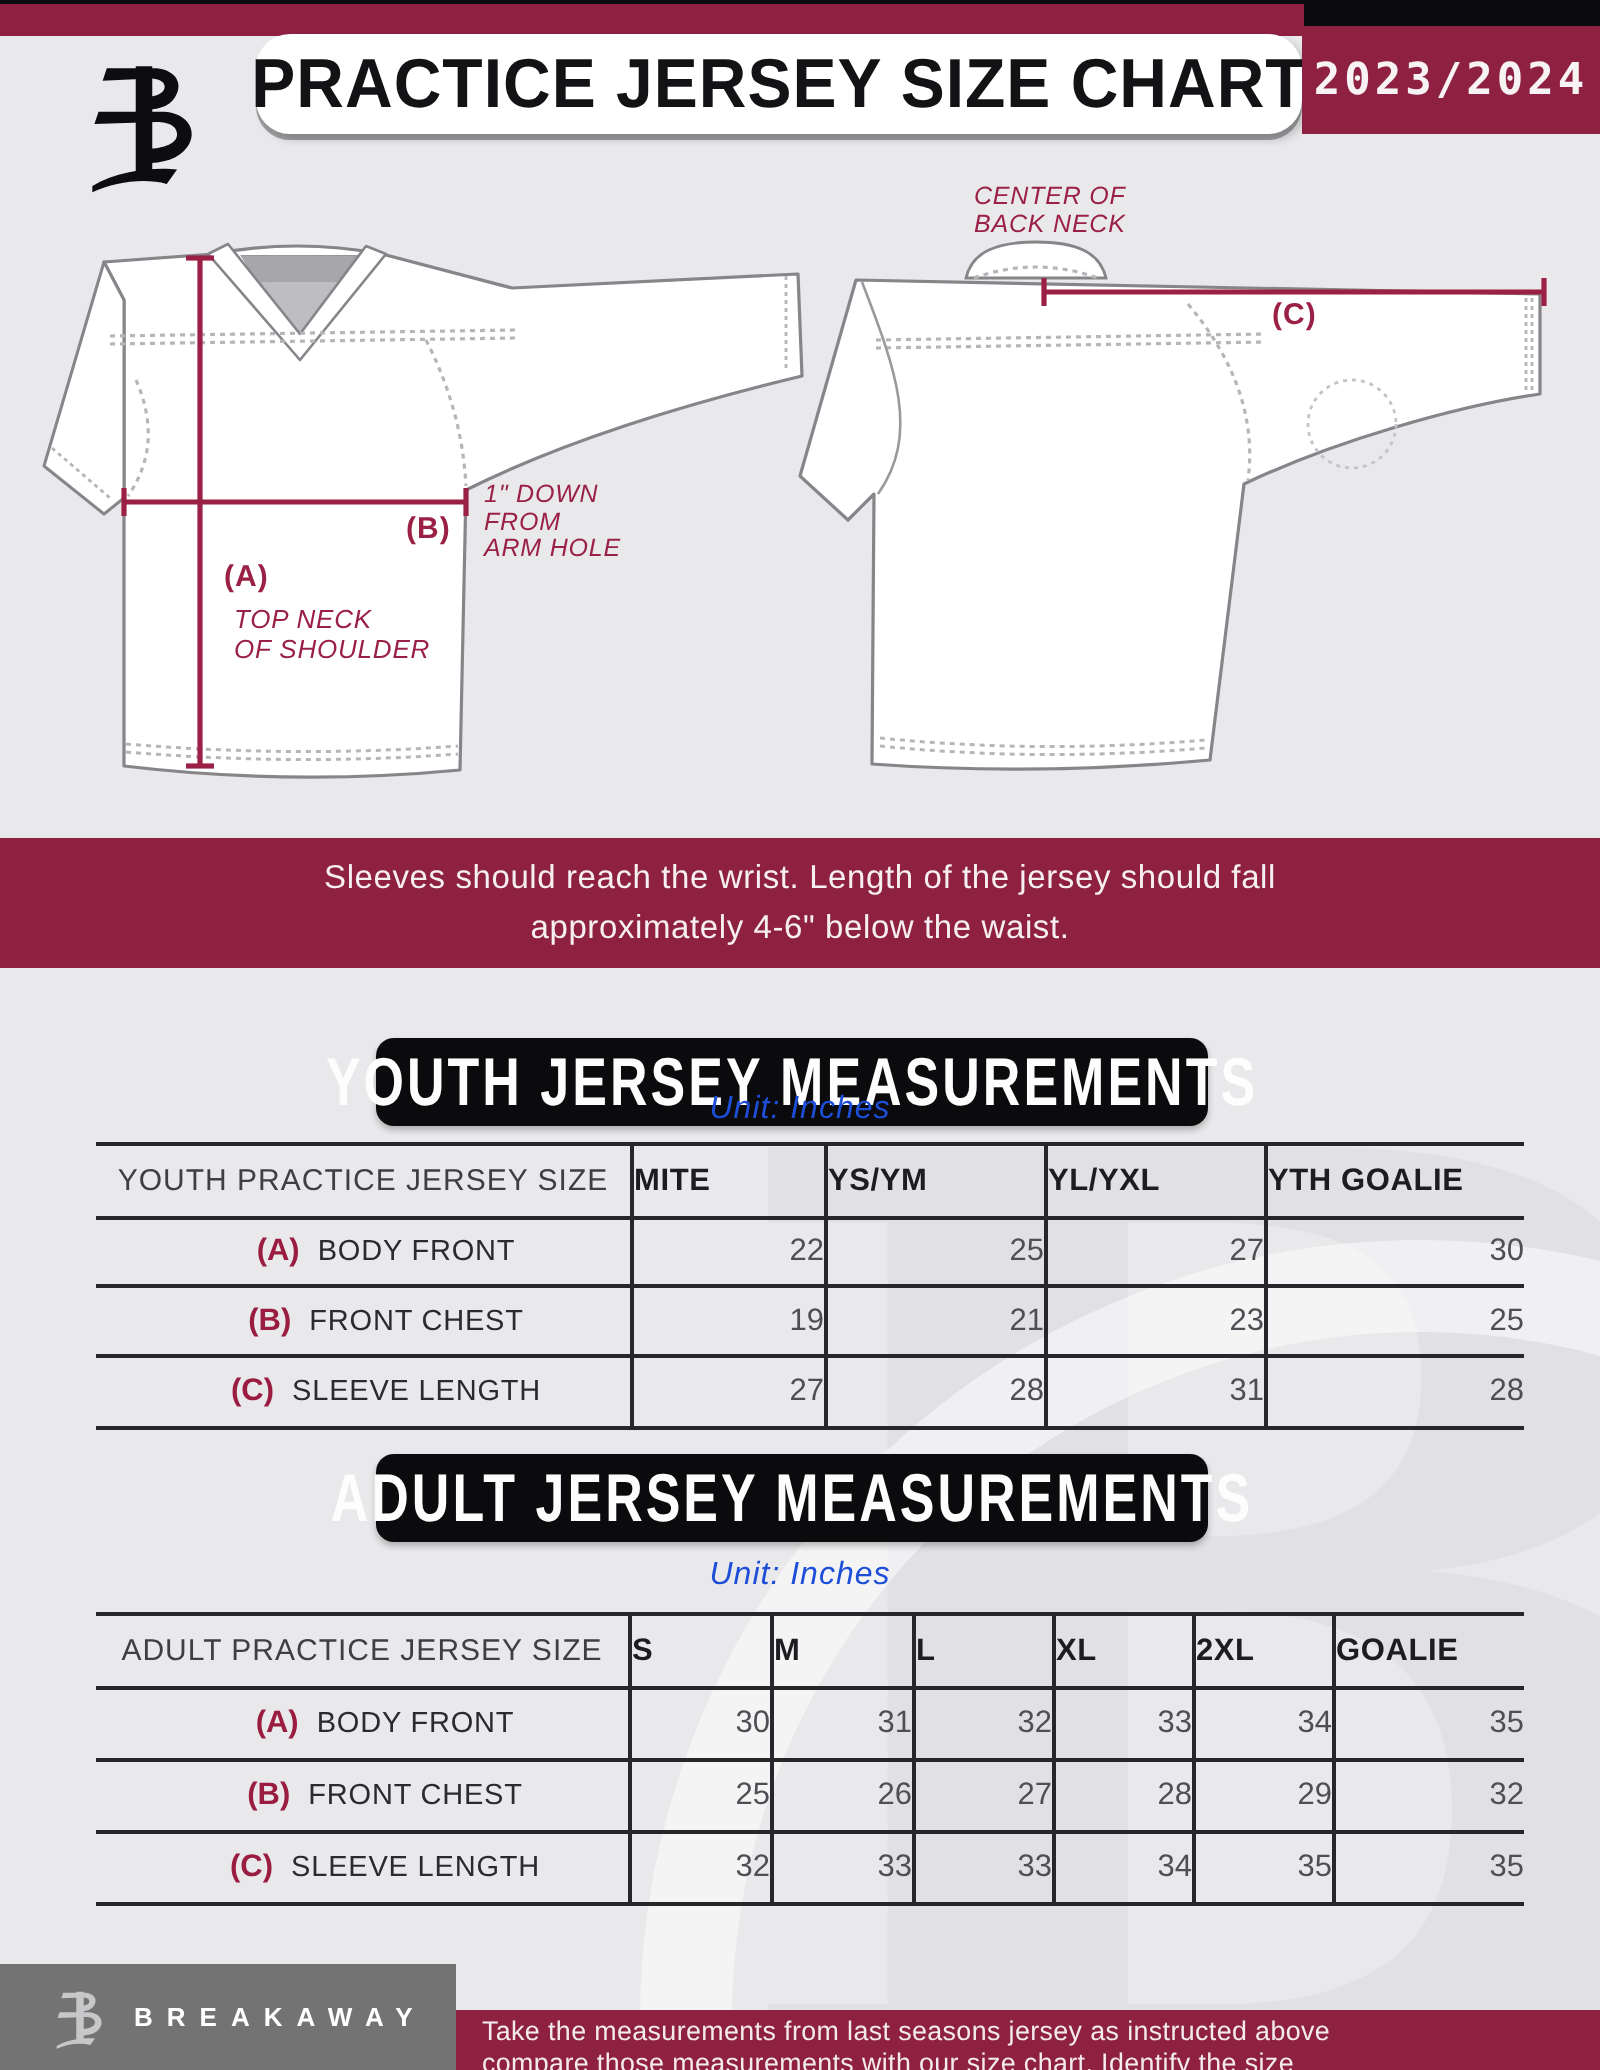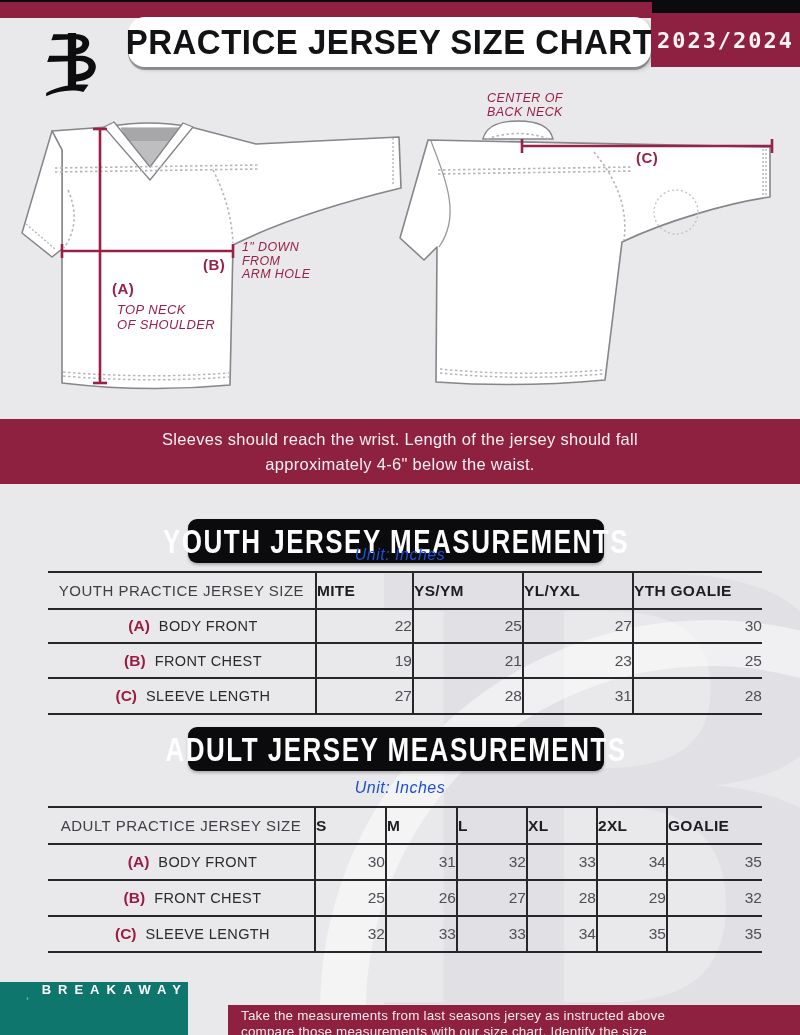--- a/index.html
+++ b/index.html
@@ -81,22 +81,22 @@
   td.colhead { font-weight:bold; font-size:15.5px; color:#1d1d21; letter-spacing:.3px; }
   td.lblhead { text-align:center; font-size:15px; color:#3e3e44; letter-spacing:.5px; }
   td.rowlbl { padding-left:23px;text-align:center; }
   .rkey { color:#9a1c40; font-weight:bold; font-size:15.5px; margin-right:9px; }
   .rlabel { font-size:14.5px; color:#2a2a2f; letter-spacing:.4px; }
   td.num { text-align:right; font-size:15.5px; color:#4e4e54; }
   .h37 { height:37px; } .h35 { height:35px; } .h34 { height:34px; } .h36 { height:36px; }
   
   .footer { position:absolute; left:0; bottom:0; width:800px; height:53px; z-index:6; }
   .f-black {
-    position:absolute; left:0; top:0; width:188px; height:53px; background:#0f766e;
-    display:flex; 
+    position:absolute; left:0; top:0; width:228px; height:53px; background:#737373;
+    display:flex; align-items:center;
   }
   .f-black svg { margin-left:26px; }
   .f-brand { color:#ffffff; font-weight:bold; font-size:13px; letter-spacing:7px; margin-left:13px; }
   .f-maroon {
     position:absolute; left:228px; top:0; width:572px; height:53px; background:#8e2040;
     color:#f3eaee; font-size:13.4px; line-height:16.4px; padding:3px 6px 0 13px; letter-spacing:.2px;margin-top:23px;
   }
 </style>
 </head>
 <body>

